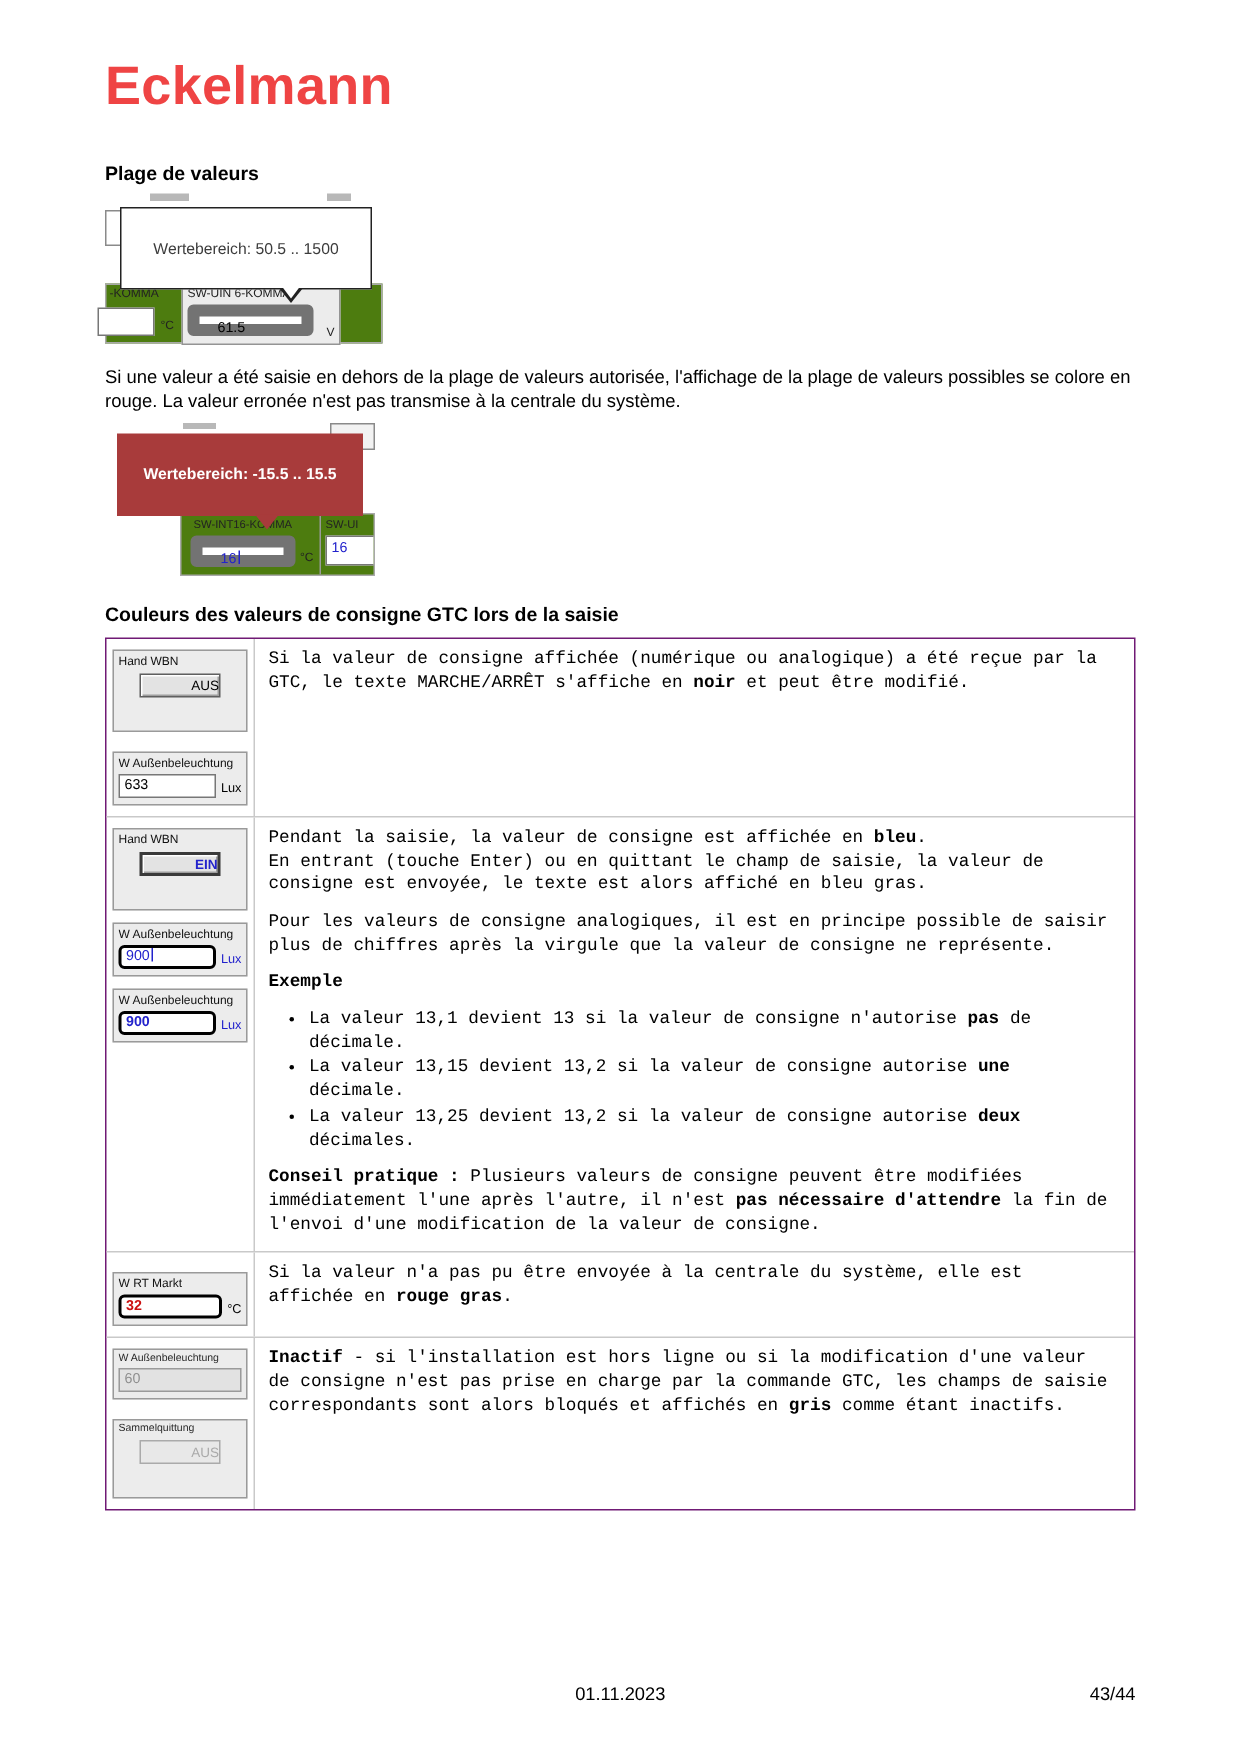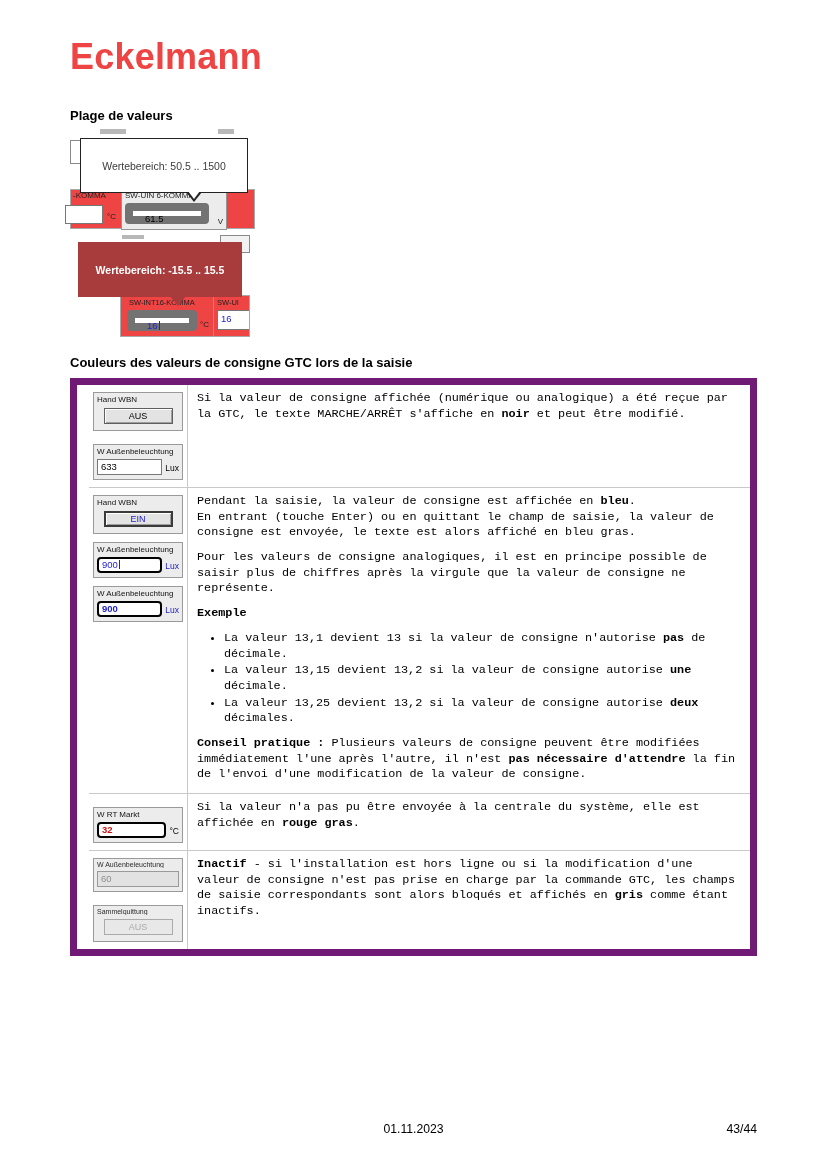--- a/index.html
+++ b/index.html
@@ -14,21 +14,21 @@
   .h2 { font-size:13px; font-weight:bold; margin:16px 0 0; }
   .body { font-size:12.3px; line-height:1.34; margin:12px 0 6px; max-width:705px; }
 
   
   .shot { position:relative; width:200px; height:104px; }
   .shot1 { margin:4px 0 4px; }
   .shot2 { margin:2px 0 0; }
   .smudge { position:absolute; background:#a0a0a0; opacity:.75; }
   .fragbox { position:absolute; background:#fff; border:1px solid #8a8a8a; }
 
-  .strip { position:absolute; background:#ef4444; border:1px solid #a8a8a8; }
+  .strip { position:absolute; background:#4d7c0f; border:1px solid #a8a8a8; }
   .slabel { position:absolute; font-size:8px; color:#222; white-space:nowrap; }
   .sfield { position:absolute; background:#fff; border:1px solid #777; font-size:9.5px; line-height:16px; padding:0 3px; white-space:nowrap; }
   .sfield.thick { border:8px solid #737373; border-radius:4px;padding-left:12px; }
   .sunit { position:absolute; font-size:8px; color:#222; }
   .sgrp { position:absolute; background:#ececec; border:1px solid #949494; }
 
   .tip1 {
     position:absolute; left:10px; top:11px; width:168px; height:55px;
     background:#fff; border:1px solid #222; z-index:2;
     display:flex; align-items:center; justify-content:center;
@@ -45,42 +45,42 @@
     font-size:10.5px; font-weight:bold; color:#fff;
   }
   .tc2 { left:100px; top:61px; border-left:8px solid transparent; border-right:8px solid transparent; border-top:10px solid #a83b3b; z-index:3; }
 
   .blue { color:#2222cc; }
   .red { color:#cc1111; }
   .bold { font-weight:bold; }
   .tcaret { display:inline-block; width:1px; height:9px; background:#2222cc; vertical-align:-1px; margin-left:1px; }
 
   
-  .tbl { width:687px; border:7px solid #701a75; margin-top:8px;padding-left:12px; }
+  .tbl { width:687px; border:1px solid #701a75; margin-top:8px; }
   .trow { display:flex; border-top:1px solid #c9c9c9; }
   .trow:first-child { border-top:none; }
   .cl { width:99px; min-width:99px; border-right:1px solid #c9c9c9; padding:7px 4px; }
   .cr { flex:1; padding:6px 12px 8px 9px; font-size:11.8px; line-height:1.33;font-family:Liberation Mono, monospace; }
   .cr .rp { margin:0 0 9px; }
   .cr .rp:last-child { margin-bottom:2px; }
   .b { font-weight:bold; }
   ul.bullets { margin:2px 0 9px 27px; padding:0; }
   ul.bullets li { margin:1px 0; }
 
   
   .gbox { background:#ececec; border:1px solid #9a9a9a; padding:2px 3px 4px; width:90px; }
   .gap12 { height:13px; }
   .gap8 { height:8px; }
   .glabel { font-size:8px; color:#111; white-space:nowrap; overflow:hidden; }
   .wbtn {
-    margin:4px auto 2px; width:69px; height:16px; line-height:14px; text-align:center;
+    margin:4px auto 18px; width:54px; height:16px; line-height:14px; text-align:right;
     font-size:9px; background:#e3e3e3; border:1px solid #5f5f5f;
     box-shadow: inset 1px 1px 0 #fff, inset -1px -1px 0 #9e9e9e;
   }
-  .wbtn.activebtn { border:2px solid #3a3a3a; line-height:12px; color:#2222cc; font-weight:normal; }
+  .wbtn.activebtn { border:2px solid #3a3a3a; line-height:12px; color:#2222cc; font-weight:bold; }
   .wbtn.dis { color:#aaa; border:1px solid #aaa; box-shadow:none; background:#e8e8e8; }
   .frow { display:flex; align-items:flex-end; gap:3px; margin-top:3px; }
   .field { flex:1; height:16px; line-height:14px; background:#fff; border:1px solid #777; font-size:9.5px; padding:0 3px; white-space:nowrap; overflow:hidden; }
   .field.active { border:2px solid #000; border-radius:4px; line-height:12px; }
   .field.dis { background:#e2e2e2; color:#8f8f8f; border:1px solid #9a9a9a; }
   .unit { font-size:8.5px; padding-bottom:2px; }
   .gbox.small .glabel { font-size:7px; color:#2a2a2a; }
 
   
   .footer { position:absolute; bottom:31px; left:0; width:100%; height:16px; font-size:12.2px; }
@@ -110,20 +110,21 @@
           <div class="sfield thick" style="left:3px;top:13px;width:84px;height:21px;line-height:16px;">61.5</div>
           <div class="sunit" style="right:3px;bottom:3px;">V</div>
         </div>
       </div>
 
       <div class="tip1">Wertebereich: 50.5 .. 1500</div>
       <div class="tipcaret tc1o"></div>
       <div class="tipcaret tc1f"></div>
     </div>
 
+    <p class="body">Si une valeur a été saisie en dehors de la plage de valeurs autorisée, l'affichage de la plage de valeurs possibles se colore en rouge. La valeur erronée n'est pas transmise à la centrale du système.</p>
 
     <div class="shot shot2">
       <div class="smudge" style="left:52px;top:0;width:22px;height:4px;"></div>
       <div class="fragbox" style="left:150px;top:0;width:30px;height:18px;background:#f2f2f2;"></div>
 
       <div class="strip" style="left:50px;top:60px;width:130px;height:42px;overflow:hidden;">
         <div class="slabel" style="left:8px;top:2px;font-size:7.5px;">SW-INT16-KOMMA</div>
         <div class="sfield thick" style="left:6px;top:14px;width:70px;height:21px;line-height:16px;"><span class="blue">16</span><span class="tcaret"></span></div>
         <div class="sunit" style="left:79px;top:24px;">°C</div>
         <div style="position:absolute;left:92px;top:0;width:1px;height:42px;background:#9a9a9a;"></div>

